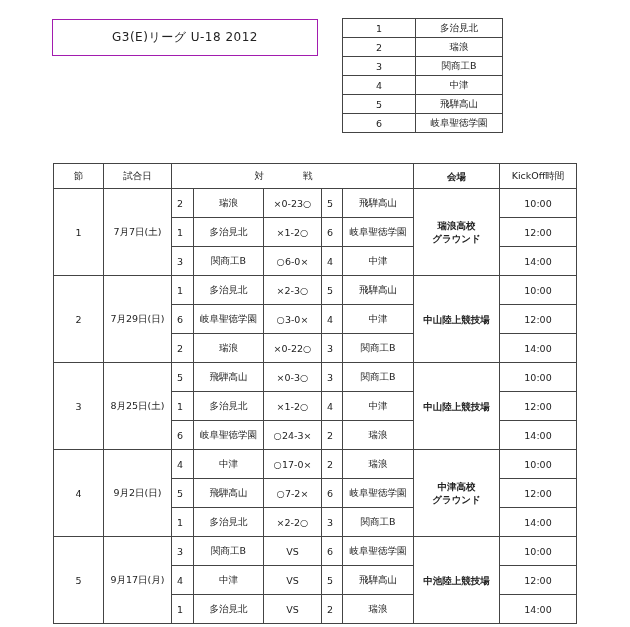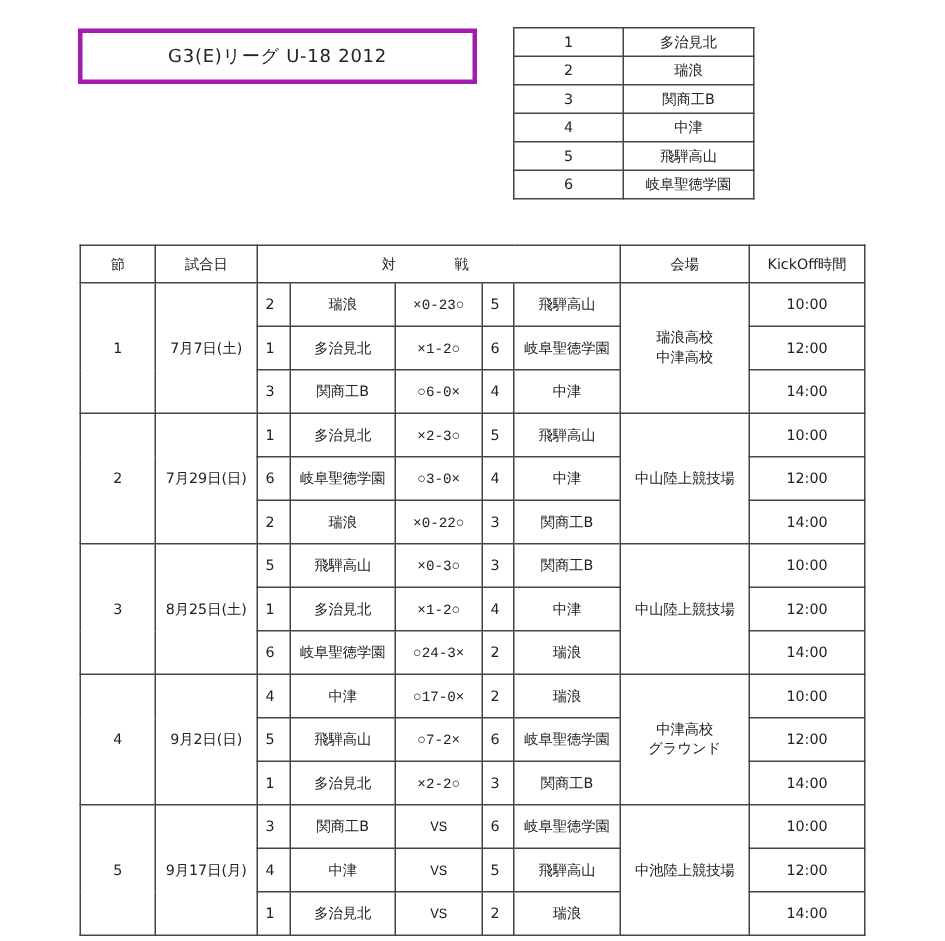--- a/index.html
+++ b/index.html
@@ -1,38 +1,38 @@
 <!DOCTYPE html>
 <html><head>
   <meta charset="utf-8">
   <style>
     html, body { margin: 0; padding: 0; background: #ffffff; }
     body { width: 630px; height: 627px; position: relative; overflow: hidden;
            font-family: "DejaVu Sans", sans-serif; color: #222; }
     .title-box { position: absolute; left: 52px; top: 19px; width: 266px; height: 37px;
-                 border: 3px solid #a21caf; box-sizing: border-box; display: flex;
+                 border: 1px solid #a21caf; box-sizing: border-box; display: flex;
                  align-items: center; justify-content: center; font-size: 12px; letter-spacing: 0.5px; }
     table { border-collapse: collapse; position: absolute; }
     td { border: 1px solid #444; text-align: center; vertical-align: middle; padding: 0;
          font-size: 9.5px; white-space: nowrap; overflow: hidden; }
     .teams { left: 342px; top: 18px; }
     .teams td { height: 18px; }
     .teams td.num { width: 72px; }
     .teams td.name { width: 86px; }
     .sched { left: 53px; top: 163px; }
     .sched tr.head td { height: 24px; }
     .sched tr.row td { height: 28px; }
     .sched td.setsu { width: 49px; }
     .sched td.date { width: 67px; }
     .sched td.n1 { width: 22px; text-align: left; padding-left: 5px; box-sizing: border-box; }
     .sched td.t1 { width: 69px; }
-    .sched td.score { width: 57px; font-family: Liberation Mono, monospace; }
+    .sched td.score { width: 57px; }
     .sched td.n2 { width: 21px; text-align: left; padding-left: 5px; box-sizing: border-box; }
     .sched td.t2 { width: 70px; }
-    .sched td.venue { width: 85px; white-space: normal; line-height: 13px; }
+    .sched td.venue { width: 85px; white-space: normal; line-height: 13px; font-weight: bold; }
     .sched td.time { width: 76px; }
     .sched td.match-head { letter-spacing: 18px; text-align: center; }
   </style>
 </head>
 <body>
 
 <div class="title-box">G3(E)リーグ U-18 2012</div>
 
 <table class="teams">
   <tbody id="team-body">
@@ -74,21 +74,21 @@
     </tr>
   <tr class="row">
         <td class="setsu" rowspan="3">1</td>
         <td class="date" rowspan="3">7月7日(土)</td>
         <td class="n1">2</td>
         <td class="t1">瑞浪</td>
         <td class="score">×0-23○</td>
         <td class="n2">5</td>
         <td class="t2">飛騨高山</td>
         <td class="venue" rowspan="3" style="white-space:pre-line">瑞浪高校
-中津高校</td>
+グラウンド</td>
         <td class="time">10:00</td>
       </tr>
       <tr class="row">
         <td class="n1">1</td>
         <td class="t1">多治見北</td>
         <td class="score">×1-2○</td>
         <td class="n2">6</td>
         <td class="t2">岐阜聖徳学園</td>
         <td class="time">12:00</td>
       </tr>

